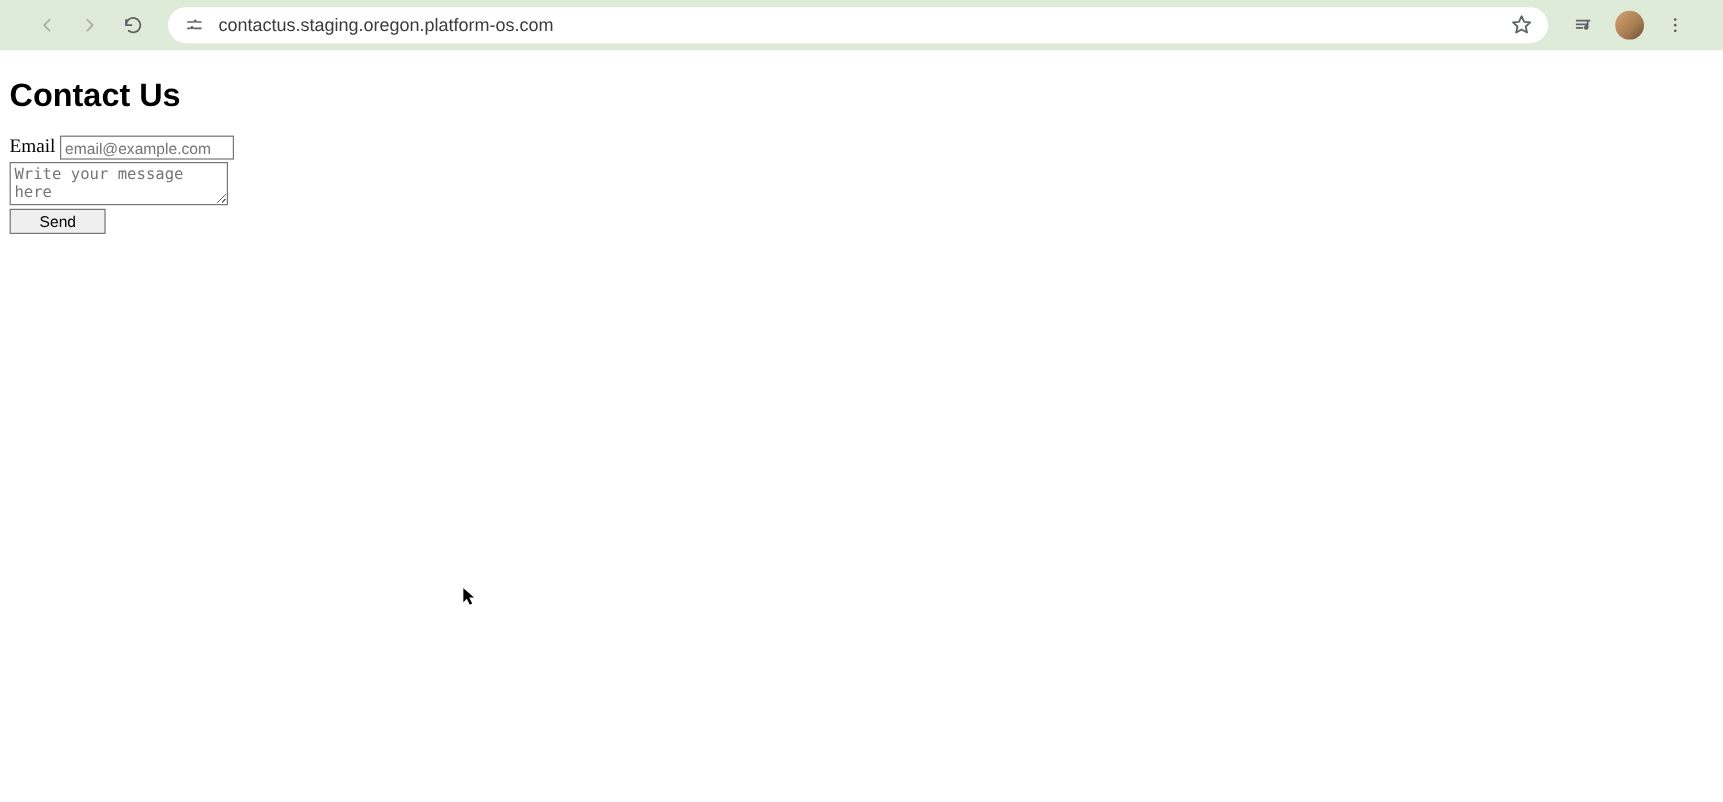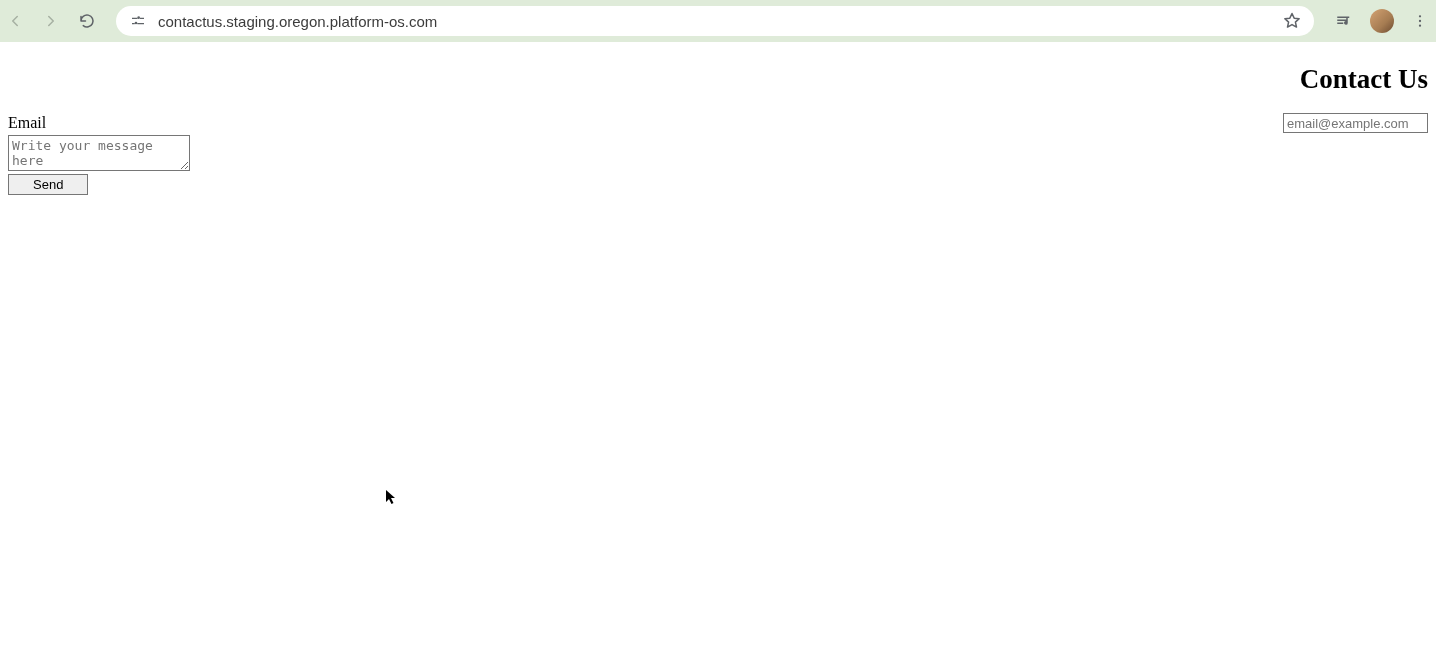--- a/index.html
+++ b/index.html
@@ -8,21 +8,21 @@
       width: 1436px;
       height: 668px;
       background: #ffffff;
       overflow: hidden;
     }
     .browser-top {
       height: 42px;
       background: #dfebd9;
       display: flex;
       align-items: center;
-      padding: 0 2px;
+      padding: 0 26px;
       gap: 14px;
     }
     .nav-icons {
       display: flex;
       align-items: center;
       gap: 18px;
       padding-left: 4px;
     }
     .nav-icon {
       width: 18px;
@@ -102,32 +102,30 @@
       justify-content: center;
       color: #5f6368;
       cursor: pointer;
     }
     .menu-dots svg { width: 16px; height: 16px; }
 
     .page-content {
       padding: 8px;
     }
     .page-content h1 {
-      font-family: Liberation Serif, serif;
+      font-family: Liberation Sans, sans-serif;
       font-size: 27px;
       font-weight: bold;
       margin: 14px 0 18px 0;
-      text-align: right;
     }
     .form-row1 {
       display: flex;
       align-items: center;
       gap: 4px;
       margin-bottom: 2px;
-      justify-content: space-between;
     }
     .form-label {
       font-family: "Times New Roman", serif;
       font-size: 16px;
     }
     .email-input {
       width: 145px;
       height: 20px;
       font-size: 13px;
       padding: 1px 3px;

